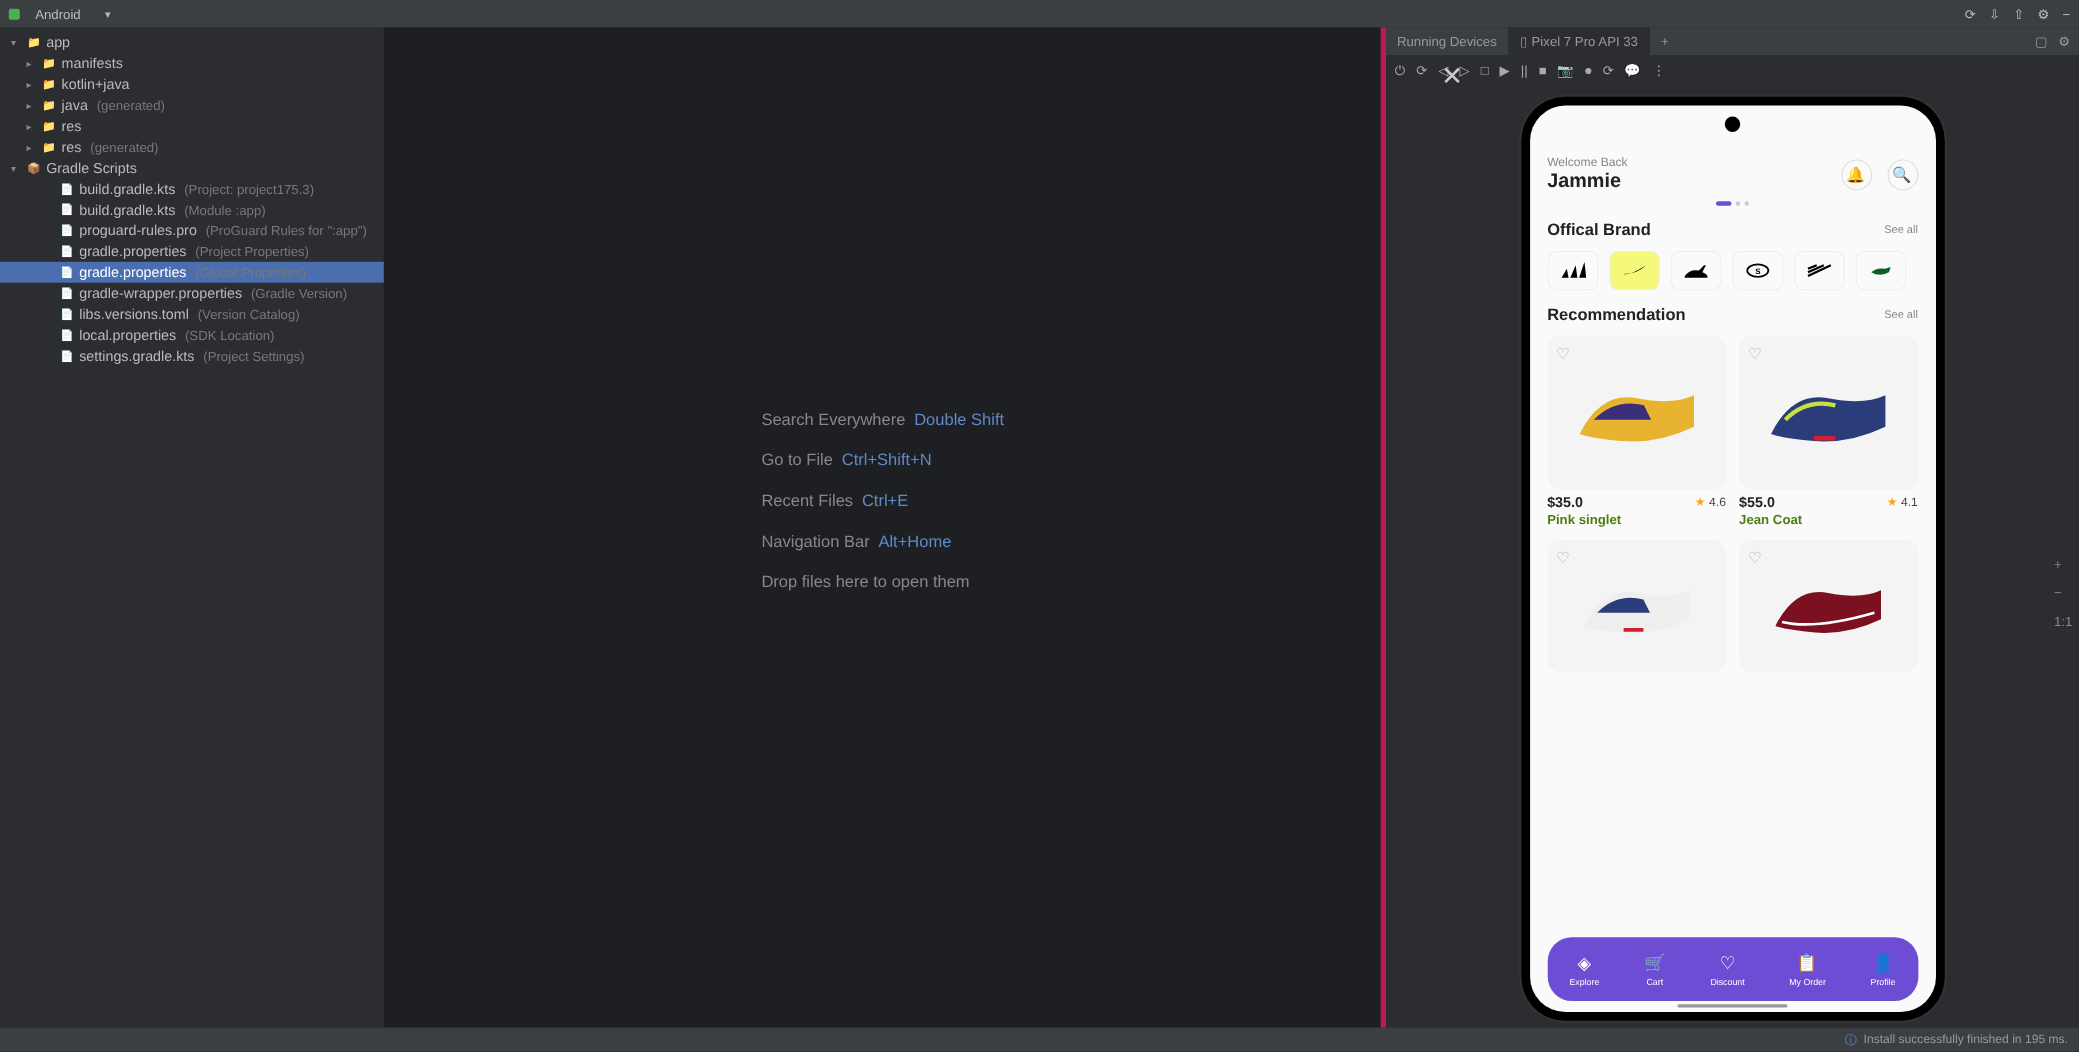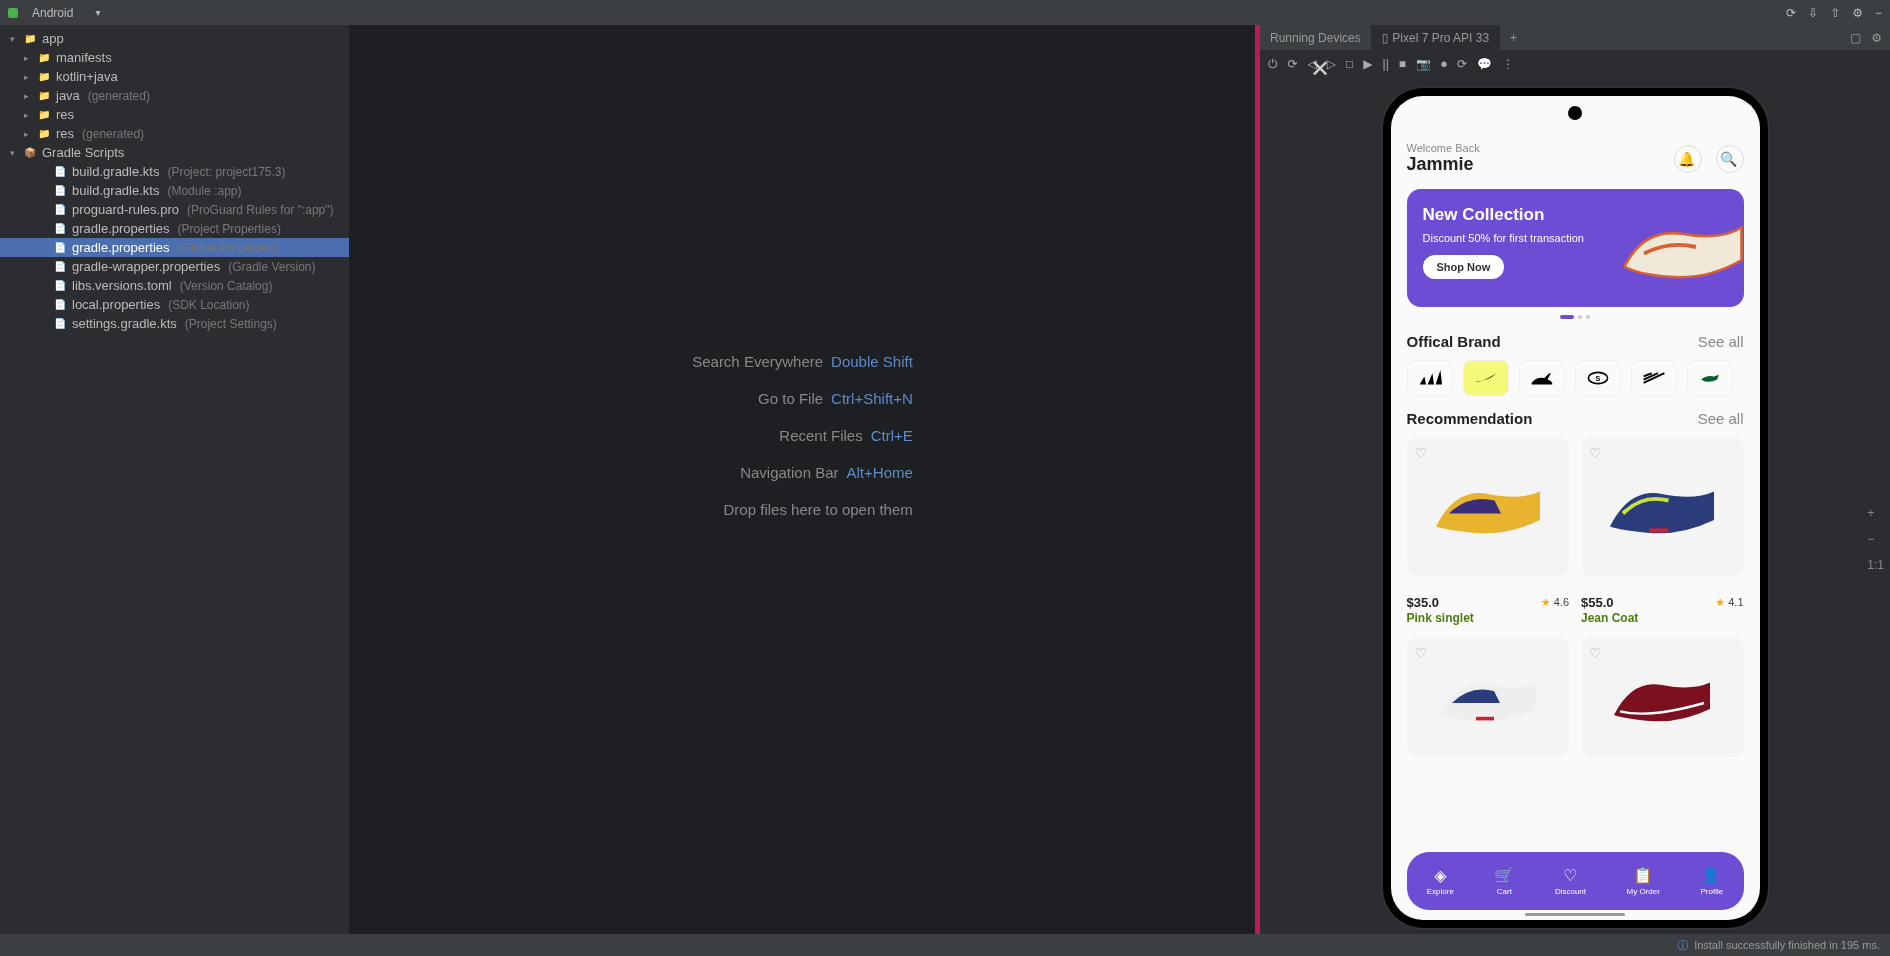--- a/index.html
+++ b/index.html
@@ -23,21 +23,21 @@
 .tree-icon { width:14px; height:14px; display:inline-flex; align-items:center; justify-content:center; font-size:10px; }
 .folder-icon { color:#a9b7c6; }
 .file-icon { color:#87939a; }
 .muted { color:#787878; margin-left:4px; font-size:12px; }
 .caret { width:10px; font-size:9px; color:#888; }
 
 
 .editor { flex: 1; background:#1e1f22; position:relative; }
 
 .editor .close-x { position:absolute; top:30px; left:960px; font-size:24px; color:#ccc; cursor:pointer; }
-.editor-hints { position:absolute; top:328px; left:50%; transform:translateX(-50%); text-align:right; font-size:15px; color:#888; }
+.editor-hints { position:absolute; top:348px; left:50%; transform:translateX(-50%); text-align:left; font-size:15px; color:#888; }
 .editor-hints .row { margin-bottom: 20px; }
 .editor-hints .shortcut { color:#5e8bc7; margin-left:8px; }
 
 
 .right-panel { width: 635px; background:#2b2d30; border-left:5px solid #be185d; display:flex; flex-direction:column; }
 .right-tabs { height:25px; background:#3c3f41; display:flex; align-items:center; font-size:12px; color:#999; }
 .right-tabs .tab { padding:0 10px; height:100%; display:flex; align-items:center; gap:4px; border-right:1px solid #2b2d30; }
 .right-tabs .tab.active { background:#2b2d30; }
 .right-tabs .tab-add { padding:0 10px; }
 .right-tabs .expand-icons { margin-left:auto; display:flex; gap:10px; padding-right:8px; }
@@ -60,29 +60,29 @@
 .banner { margin-top:14px; background:#6d4dd3; border-radius:14px; padding:16px; color:#fff; position:relative; height:118px; overflow:hidden; }
 .banner-title { font-size:17px; font-weight:700; }
 .banner-sub { font-size:11px; margin-top:6px; line-height:1.3; }
 .banner-btn { margin-top:10px; background:#fff; color:#333; border:none; border-radius:16px; padding:6px 14px; font-size:11px; font-weight:600; cursor:pointer; }
 .banner-shoe { position:absolute; right:-4px; top:8px; width:130px; height:100px; }
 .dots { display:flex; justify-content:center; gap:4px; margin-top:8px; }
 .dots .dot { width:14px; height:4px; background:#6d4dd3; border-radius:2px; }
 .dots .dot.inactive { width:4px; background:#ccc; }
 .section-head { display:flex; justify-content:space-between; align-items:center; margin-top:14px; }
 .section-title { font-size:15px; font-weight:700; color:#222; }
-.see-all { font-size:15px; color:#888; }
+.see-all { font-size:10px; color:#888; }
 .brands { display:flex; gap:10px; margin-top:10px; overflow:hidden; }
 .brand-box { width:46px; height:36px; border:1px solid #eee; border-radius:8px; display:flex; align-items:center; justify-content:center; font-size:9px; flex-shrink:0; }
 .brand-box.highlight { background:#f5f97a; }
 .products { display:grid; grid-template-columns:1fr 1fr; gap:12px; margin-top:10px; }
 .product-card { }
 .product-img { background:#f4f4f4; border-radius:12px; height:140px; position:relative; display:flex; align-items:center; justify-content:center; }
 .heart { position:absolute; top:8px; left:8px; color:#aaa; font-size:14px; }
-.price-row { display:flex; justify-content:space-between; align-items:center; margin-top:18px; font-size:13px; }
+.price-row { display:flex; justify-content:space-between; align-items:center; margin-top:4px; font-size:13px; }
 .price { font-weight:700; color:#222; }
 .rating { font-size:11px; color:#444; }
 .star { color:#f5a623; }
 .product-name { font-size:12px; font-weight:600; color:#4d7c0f; margin-top:1px; }
 .product-card.partial .product-img { height:120px; }
 .bottom-nav { position:absolute; bottom:10px; left:16px; right:16px; height:58px; background:#6d4dd3; border-radius:22px; display:flex; justify-content:space-around; align-items:center; color:#fff; }
 .nav-item { display:flex; flex-direction:column; align-items:center; gap:2px; font-size:8px; }
 .nav-item .ic { font-size:16px; }
 .home-indicator { position:absolute; bottom:4px; left:50%; transform:translateX(-50%); width:100px; height:3px; background:#999; border-radius:2px; }
 
@@ -270,30 +270,20 @@
             <div class="welcome-row">
               <div>
                 <div class="welcome-text">Welcome Back</div>
                 <div class="username">Jammie</div>
               </div>
               <div class="header-icons">
                 <div class="circ">🔔</div>
                 <div class="circ">🔍</div>
               </div>
             </div>
-            <div class="banner">
-              <div class="banner-title">New Collection</div>
-              <div class="banner-sub">Discount 50% for
-first transaction</div>
-              <button class="banner-btn">Shop Now</button>
-              <svg class="banner-shoe" viewBox="0 0 100 70">
-                  <path d="M5 50 Q20 20 50 25 Q80 30 95 20 L95 45 Q70 60 40 58 Q15 56 5 50 Z" fill="#f0e8d8" stroke="#d96030" stroke-width="2"></path>
-                  <path d="M20 40 Q40 30 60 35" stroke="#d96030" stroke-width="3" fill="none"></path>
-                </svg>
-            </div>
             <div class="dots">
               <div class="dot"></div>
               <div class="dot inactive"></div>
               <div class="dot inactive"></div>
             </div>
             <div class="section-head">
               <div class="section-title">Offical Brand</div>
               <div class="see-all">See all</div>
             </div>
             <div class="brands">

